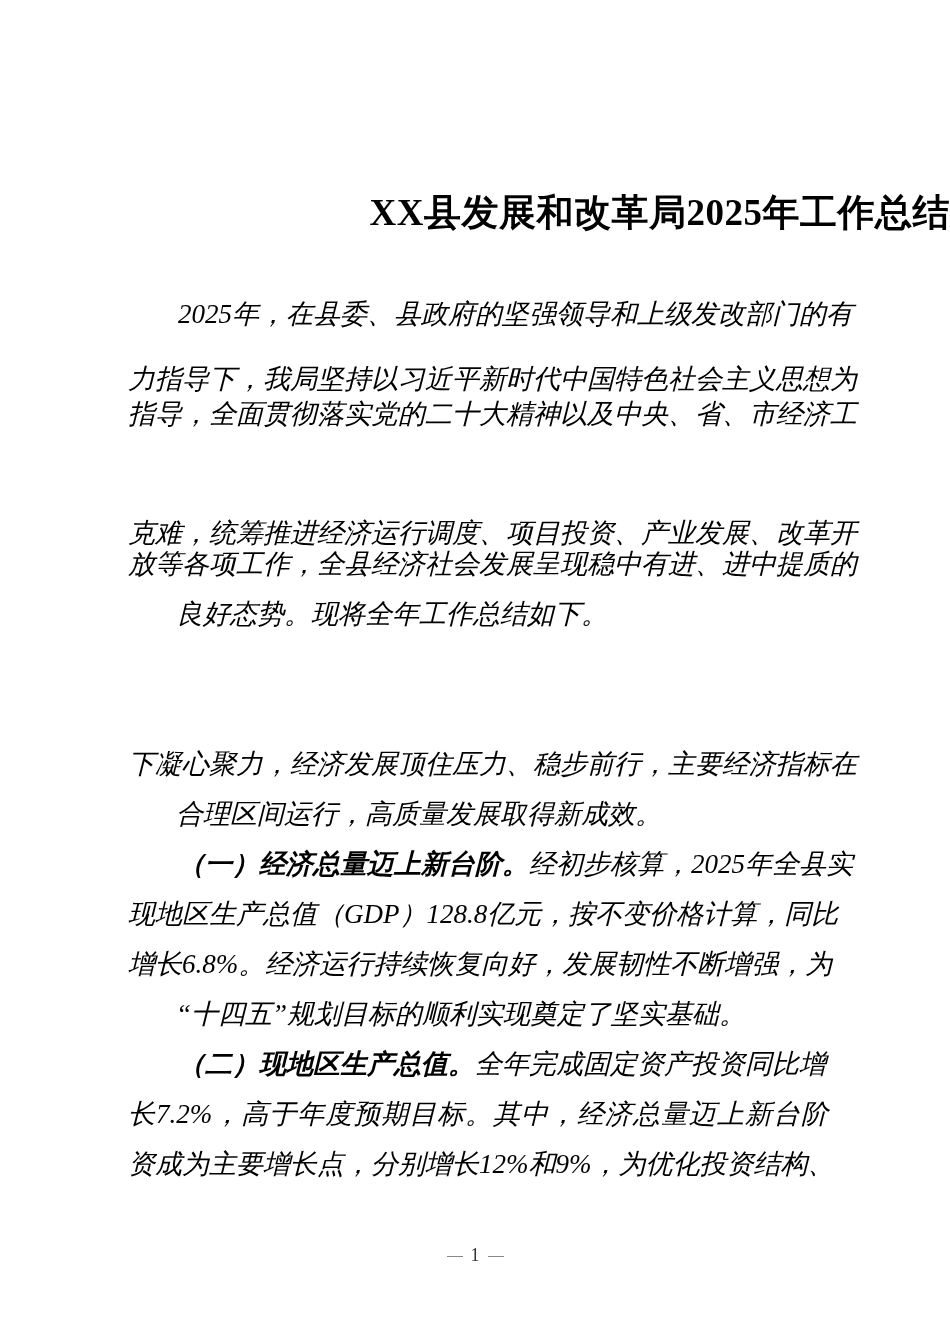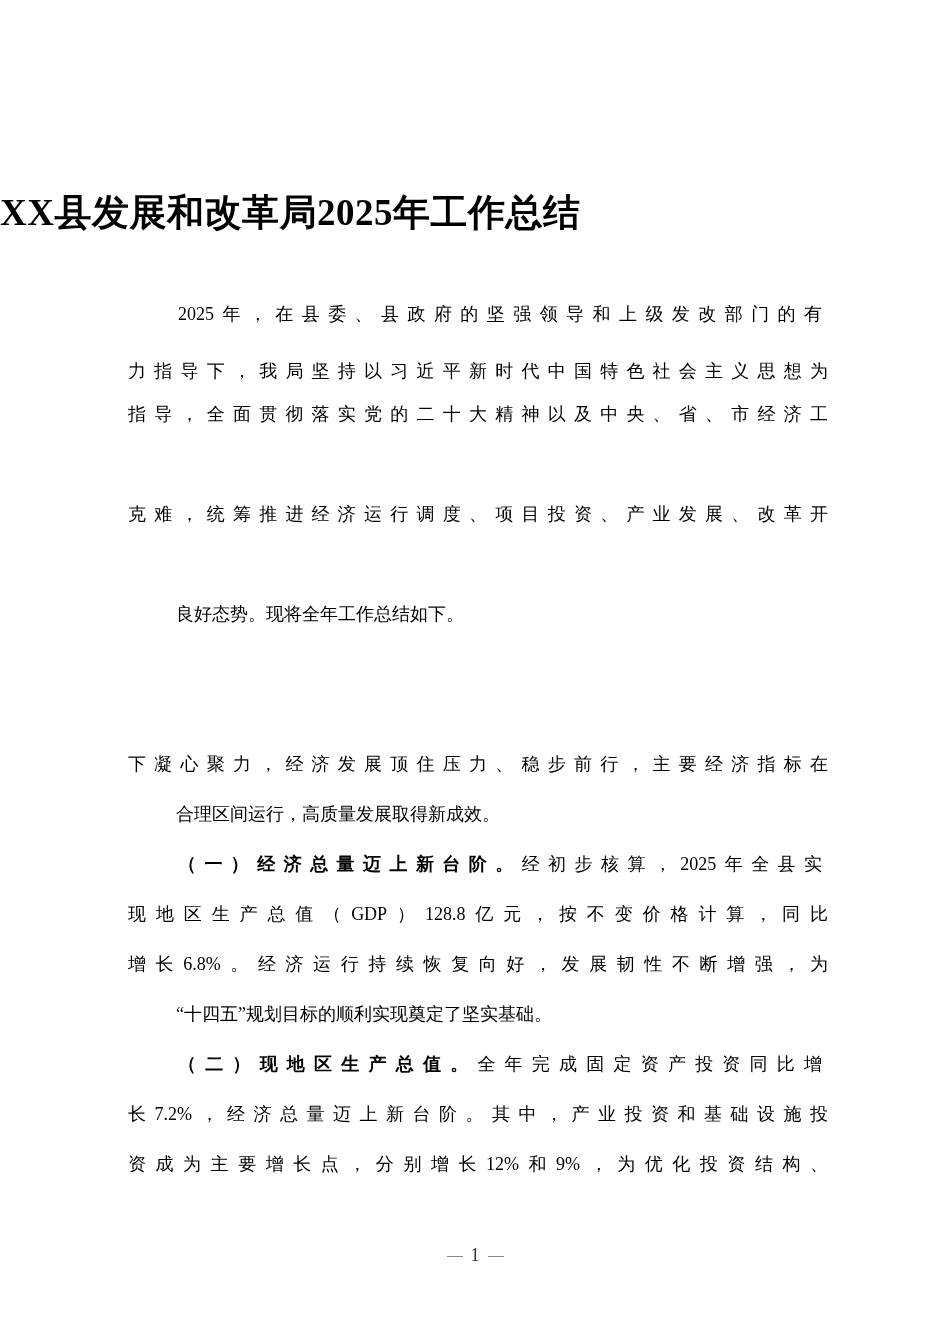--- a/index.html
+++ b/index.html
@@ -3,61 +3,62 @@
 <meta charset="utf-8">
 <style>
   html, body { margin: 0; padding: 0; background: #ffffff; }
   body { width: 950px; height: 1344px; position: relative; overflow: hidden; }
   .page {
     position: absolute; left: 0; top: 0; width: 950px; height: 1344px; background: #ffffff;
     color: #000000;
     font-family: "Liberation Serif", "DejaVu Serif", serif;
   }
   .title {
-    position: absolute; left: 0; top: 188px; width: 950px; text-align: left;
+    position: absolute; left: 0; top: 188px; width: 950px; text-align: right;
     font-size: 37px; font-weight: bold; letter-spacing: 0.5px; line-height: 50px;
     font-family: "Liberation Serif", "DejaVu Serif", serif;
   }
   .line {
     position: absolute; left: 128px; width: 700px; height: 50px; line-height: 50px;
-    font-size: 18px; white-space: nowrap;
+    font-size: 27px; white-space: nowrap;
     font-family: "Liberation Serif", "DejaVu Sans", serif;
-    text-align: justify; text-align-last: justify;
+    text-align: justify; text-align-last: justify; font-style: italic;
   }
   .line.indent { left: 178px; width: 644px; }
   .line.last { text-align-last: left; margin-left: 48px; }
   .bold { font-weight: bold; }
   .footer {
     position: absolute; left: 0; top: 1240px; width: 950px; text-align: center;
     font-size: 18px; color: #333; line-height: 30px;
   }
   .footer .dash { display: inline-block; width: 16px; height: 1px; background: #888; vertical-align: middle; margin: 0 8px; }
 </style>
 </head>
 <body>
 
 <div class="page">
 
   <div class="title">XX县发展和改革局2025年工作总结</div>
 
   <div class="line indent" style="top:289px">2025年，在县委、县政府的坚强领导和上级发改部门的有</div>
-  <div class="line" style="top:346px">力指导下，我局坚持以习近平新时代中国特色社会主义思想为</div>
+  <div class="line" style="top:354px">力指导下，我局坚持以习近平新时代中国特色社会主义思想为</div>
   <div class="line" style="top:389px">指导，全面贯彻落实党的二十大精神以及中央、省、市经济工</div>
-  <div class="line" style="top:489px">克难，统筹推进经济运行调度、项目投资、产业发展、改革开</div>
+  <div class="line" style="top:508px">克难，统筹推进经济运行调度、项目投资、产业发展、改革开</div>
+  <div class="line" style="top:539px">放等各项工作，全县经济社会发展呈现稳中有进、进中提质的</div>
   <div class="line last" style="top:589px">良好态势。现将全年工作总结如下。</div>
 
 
   <div class="line" style="top:739px">下凝心聚力，经济发展顶住压力、稳步前行，主要经济指标在</div>
   <div class="line last" style="top:789px">合理区间运行，高质量发展取得新成效。</div>
 
   <div class="line indent" style="top:839px"><span class="bold">（一）经济总量迈上新台阶。</span><span>经初步核算，2025年全县实</span></div>
   <div class="line" style="top:889px">现地区生产总值（GDP）128.8亿元，按不变价格计算，同比</div>
   <div class="line" style="top:939px">增长6.8%。经济运行持续恢复向好，发展韧性不断增强，为</div>
   <div class="line last" style="top:989px">“十四五”规划目标的顺利实现奠定了坚实基础。</div>
 
   <div class="line indent" style="top:1039px"><span class="bold">（二）现地区生产总值。</span><span>全年完成固定资产投资同比增</span></div>
-  <div class="line" style="top:1089px">长7.2%，经济总量迈上新台阶。其中，产业投资和基础设施投</div>
+  <div class="line" style="top:1089px">长7.2%，高于年度预期目标。其中，经济总量迈上新台阶</div>
   <div class="line" style="top:1139px">资成为主要增长点，分别增长12%和9%，为优化投资结构、</div>
 
   <div class="footer">
     <span class="dash"></span><span>1</span><span class="dash"></span>
   </div>
 </div>
 
 </body></html>

